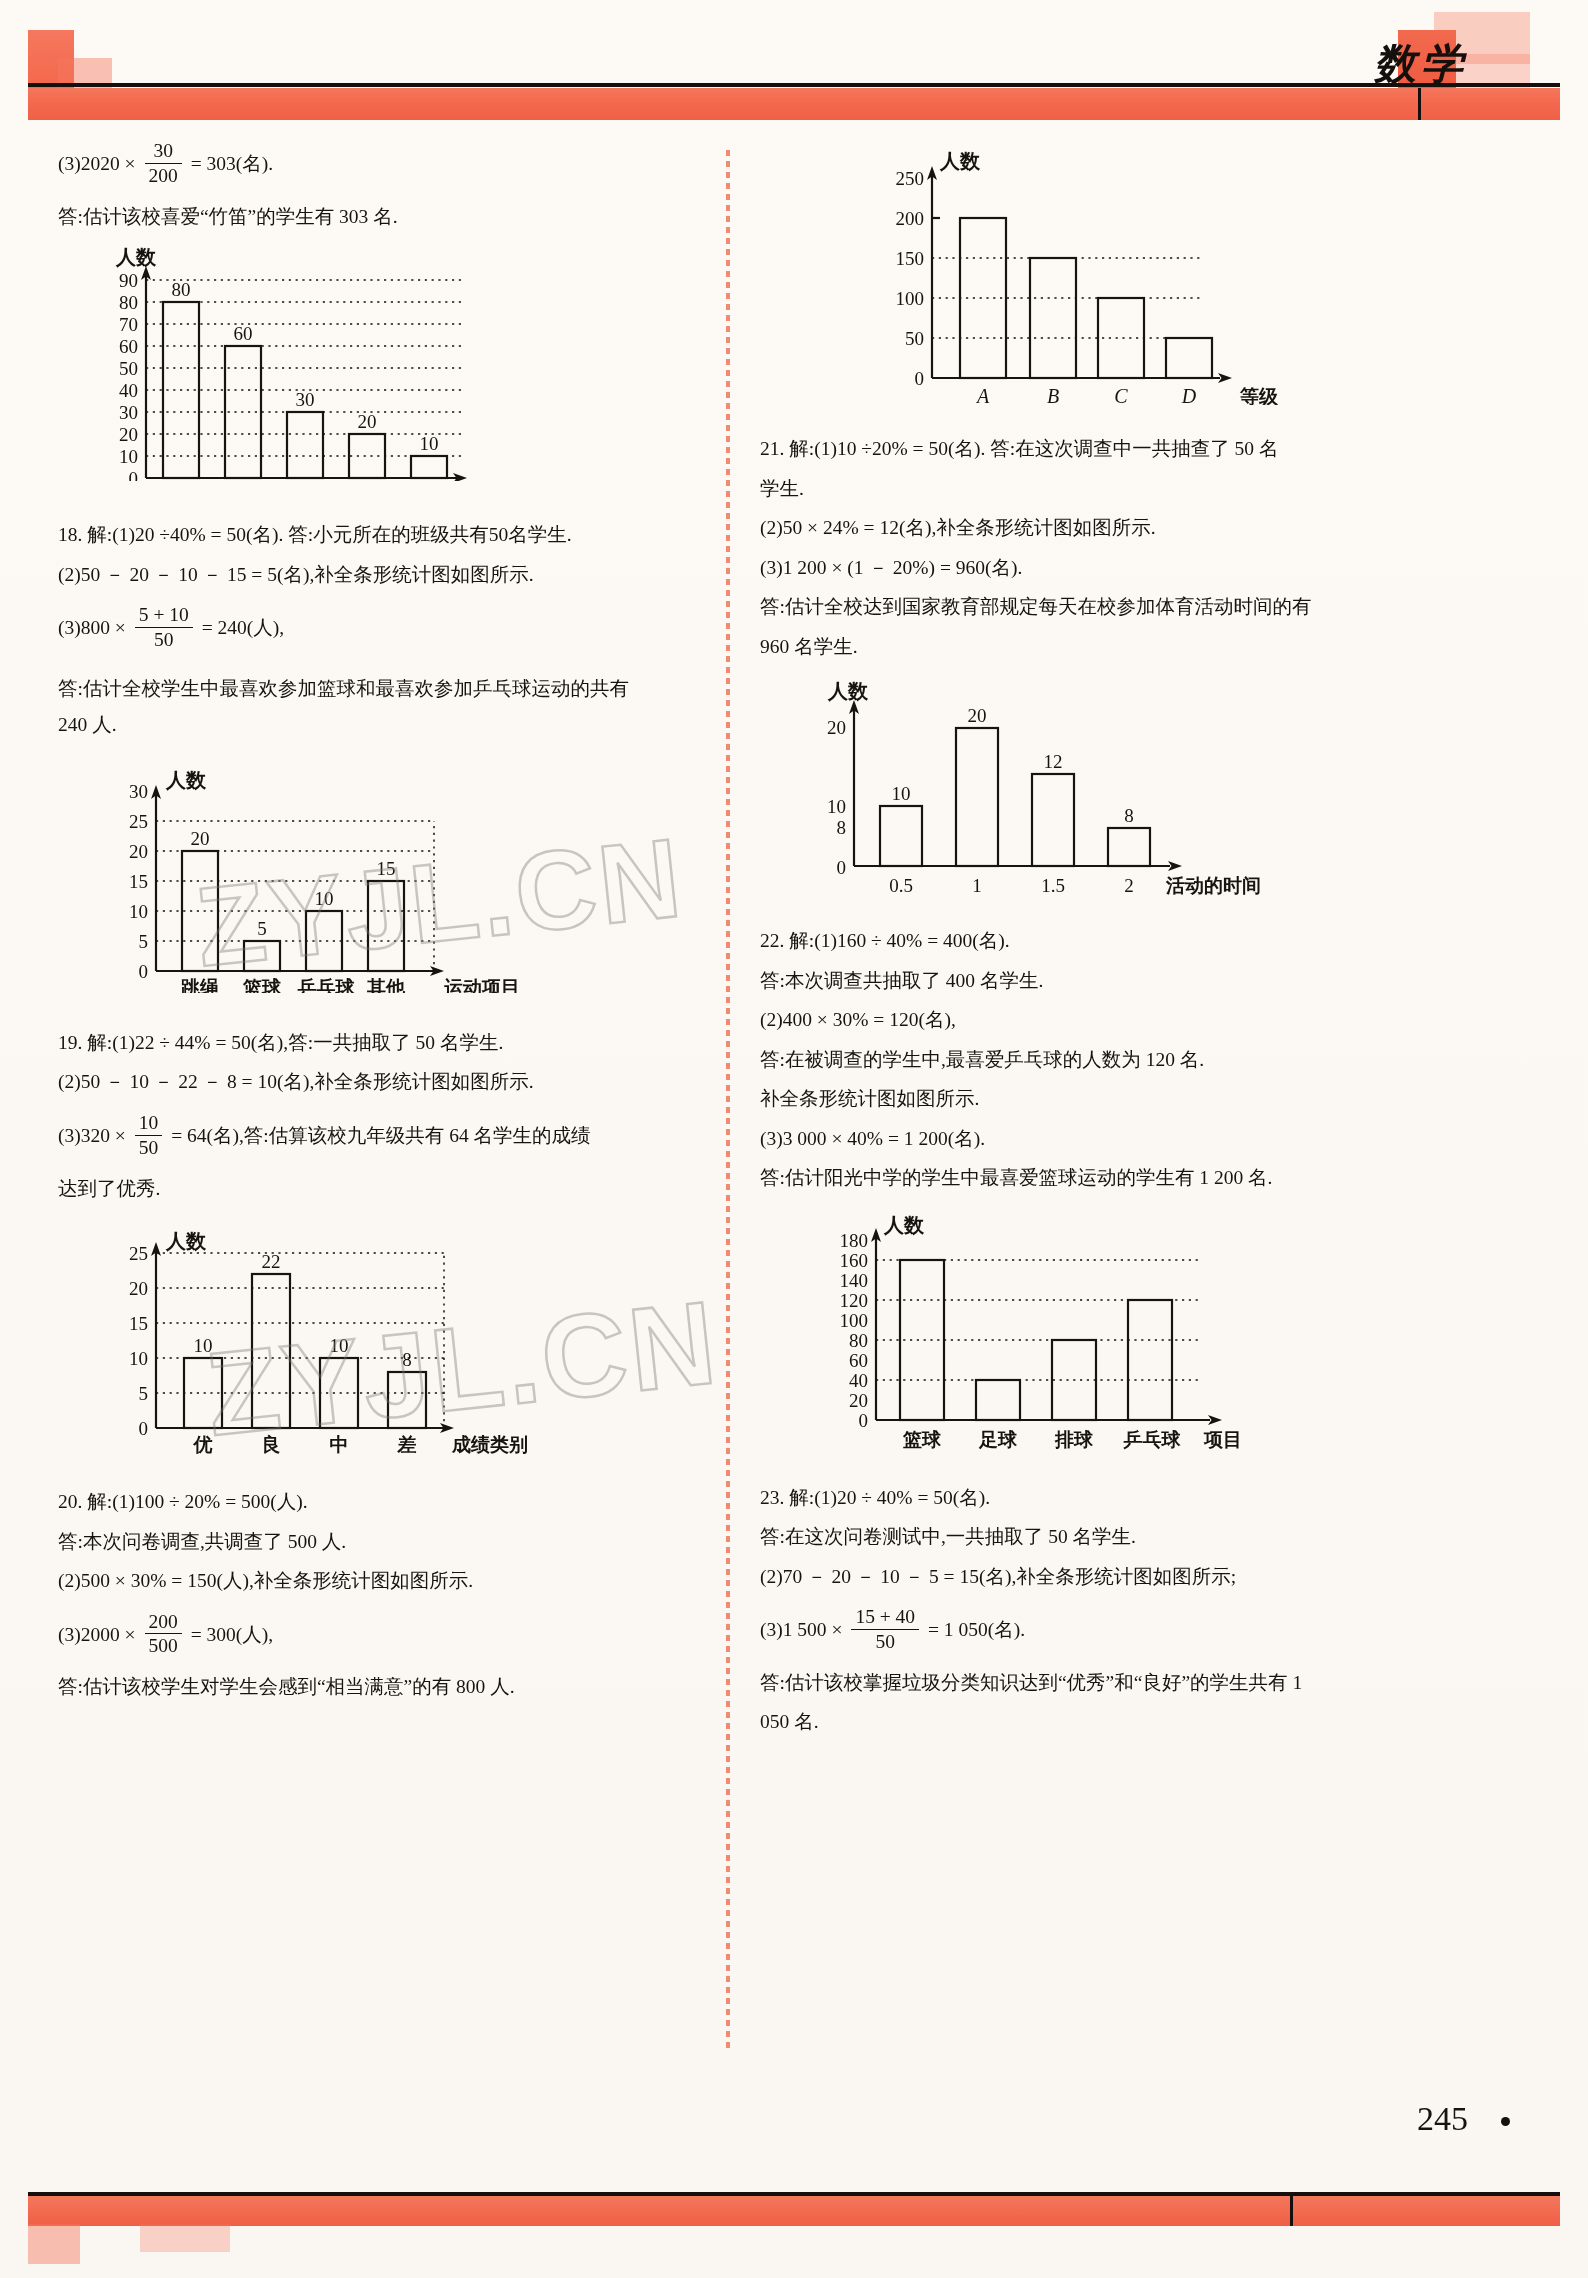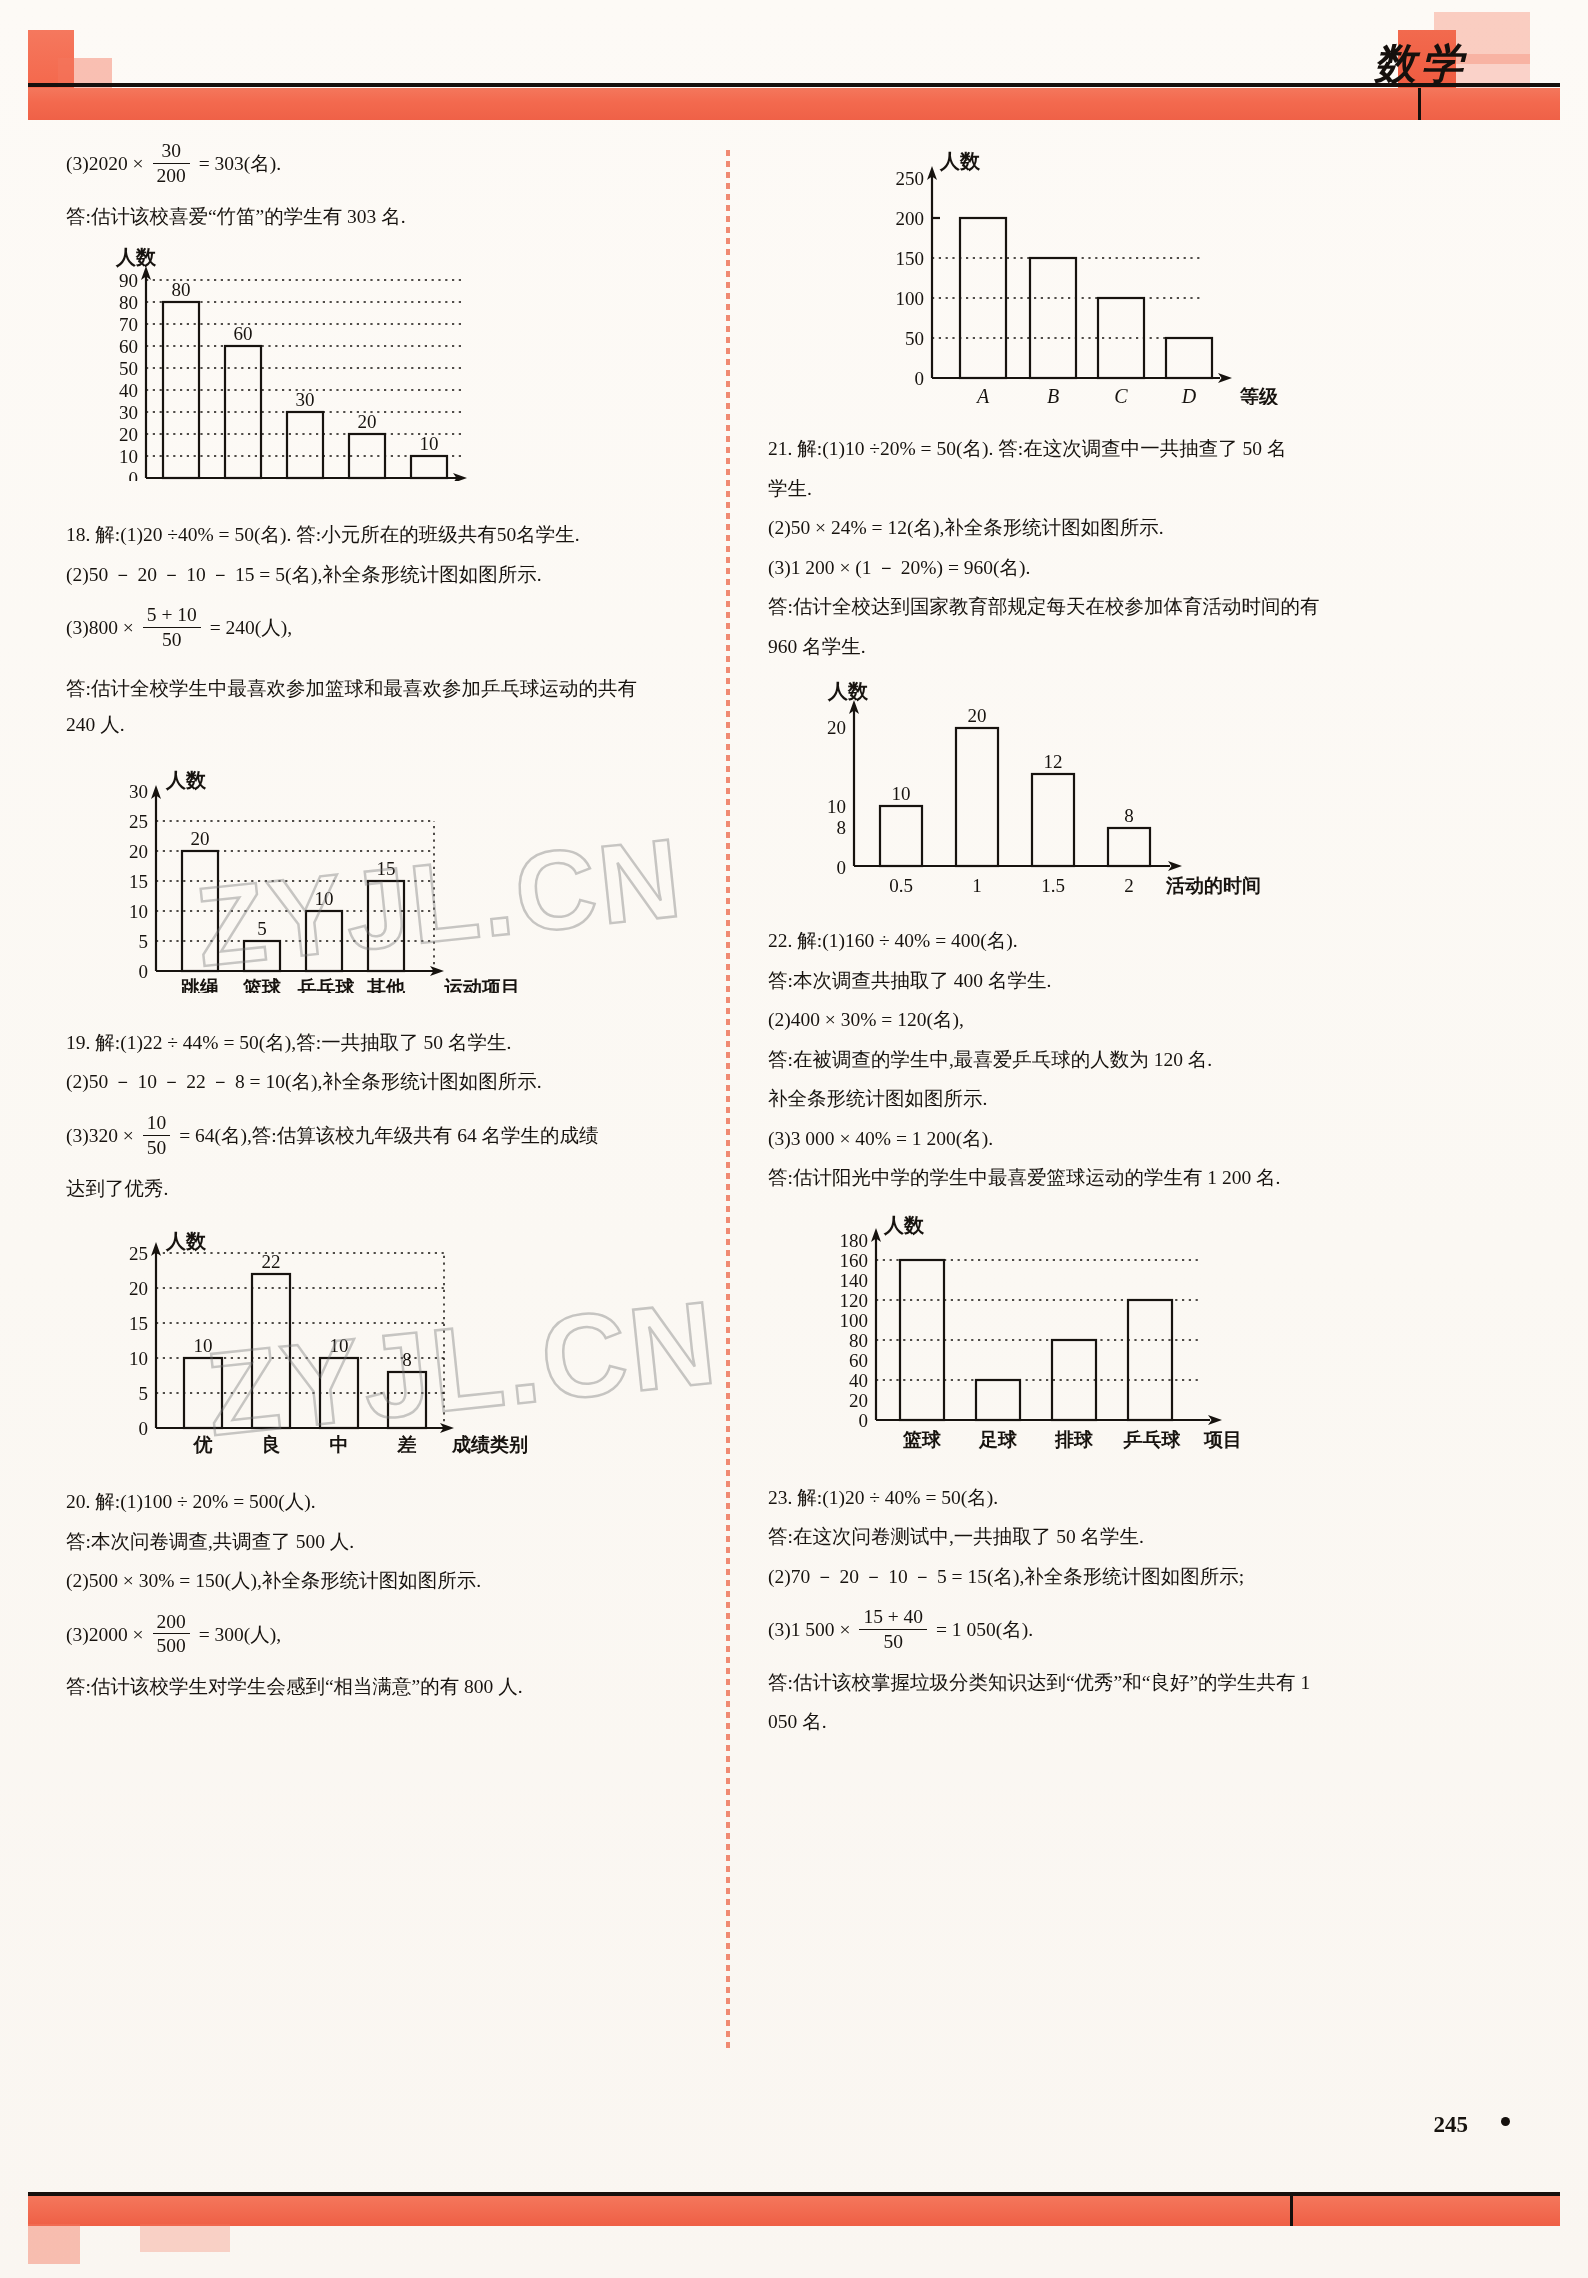--- a/index.html
+++ b/index.html
@@ -30,33 +30,33 @@
   .hdr-title{position:absolute;right:120px;top:36px;font-size:42px;font-weight:bold;
      letter-spacing:5px;font-family:"DejaVu Sans","Liberation Sans",sans-serif;color:#15100d;font-style:italic;}
   .ftr-band{position:absolute;left:28px;right:28px;bottom:52px;height:30px;
      background:linear-gradient(180deg,#f4775c,#ef5f45);}
   .ftr-rule{position:absolute;left:28px;right:28px;bottom:82px;height:4px;background:#15100d;}
   .ftr-sq-a{position:absolute;left:28px;bottom:14px;width:52px;height:40px;
      background:rgba(244,120,95,.45);}
   .ftr-sq-b{position:absolute;left:140px;bottom:26px;width:90px;height:28px;
      background:rgba(244,120,95,.30);}
   .ftr-vrule{position:absolute;left:1290px;bottom:52px;width:3px;height:30px;background:#15100d;}
-  .page-num{position:absolute;right:120px;bottom:140px;font-size:23px;font-weight:bold;
+  .page-num{position:absolute;right:120px;bottom:140px;font-size:34px;font-weight:normal;
      font-family:"Liberation Serif",serif;}
   .page-num-deco{position:absolute;right:78px;bottom:152px;width:9px;height:9px;
      border-radius:50%;background:#15100d;}
 
   
   #col-left{position:absolute;left:58px;top:140px;width:640px;}
   #col-right{position:absolute;left:760px;top:140px;width:650px;}
   .divider{position:absolute;left:726px;top:150px;width:4px;height:1900px;
     background:repeating-linear-gradient(180deg,#f08a72 0 6px,transparent 6px 11px);}
 
   
-  .mline{font-size:19.5px;line-height:1.0;margin:0 0 20px 8px;white-space:nowrap;}
+  .mline{font-size:19.5px;line-height:1.0;margin:0 0 20px 0;white-space:nowrap;}
   .mline.wrap{white-space:normal;line-height:1.85;}
   .frac{display:inline-block;vertical-align:-0.62em;text-align:center;margin:0 4px;}
   .frac .num{display:block;border-bottom:1.6px solid #17130f;padding:0 4px 1px;line-height:1.12;}
   .frac .den{display:block;padding:1px 4px 0;line-height:1.12;}
 
   
   .chart-wrap{margin:4px 0 16px 0;}
   svg{display:block;}
   .ax{stroke:#17130f;stroke-width:2.2;fill:none;}
   .grid{stroke:#17130f;stroke-width:1.5;stroke-dasharray:2.2 4.6;fill:none;}

